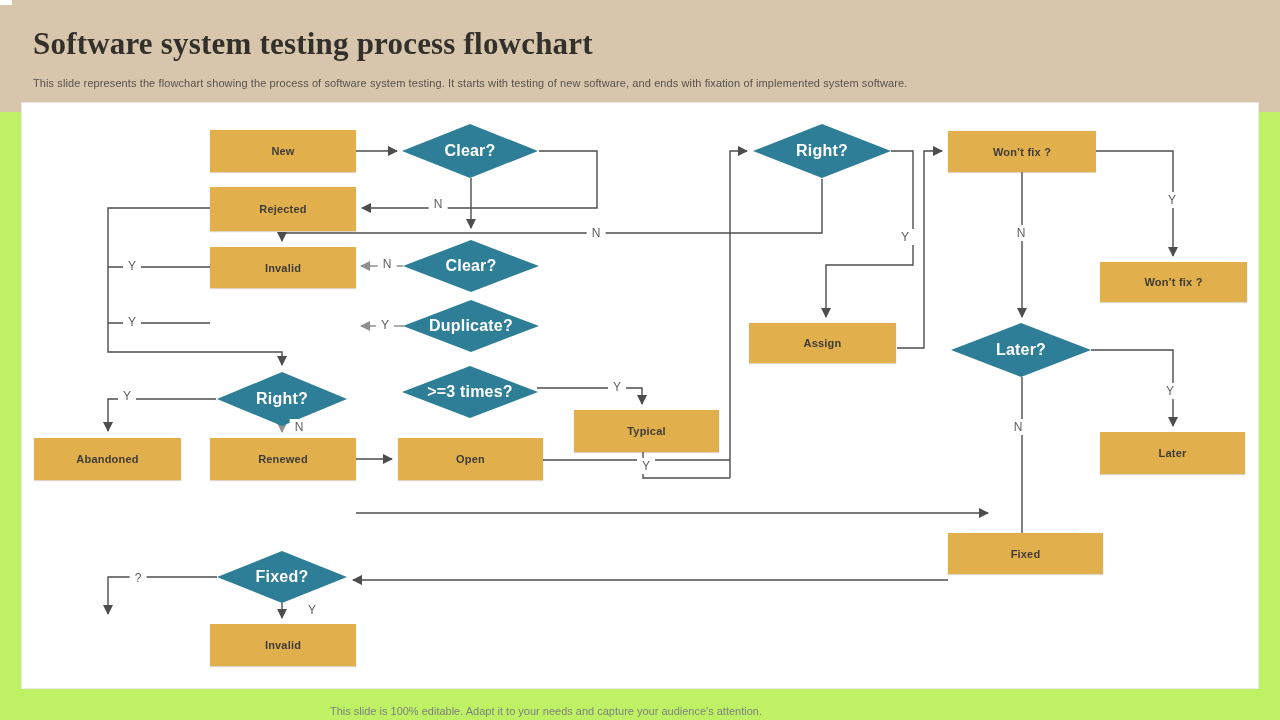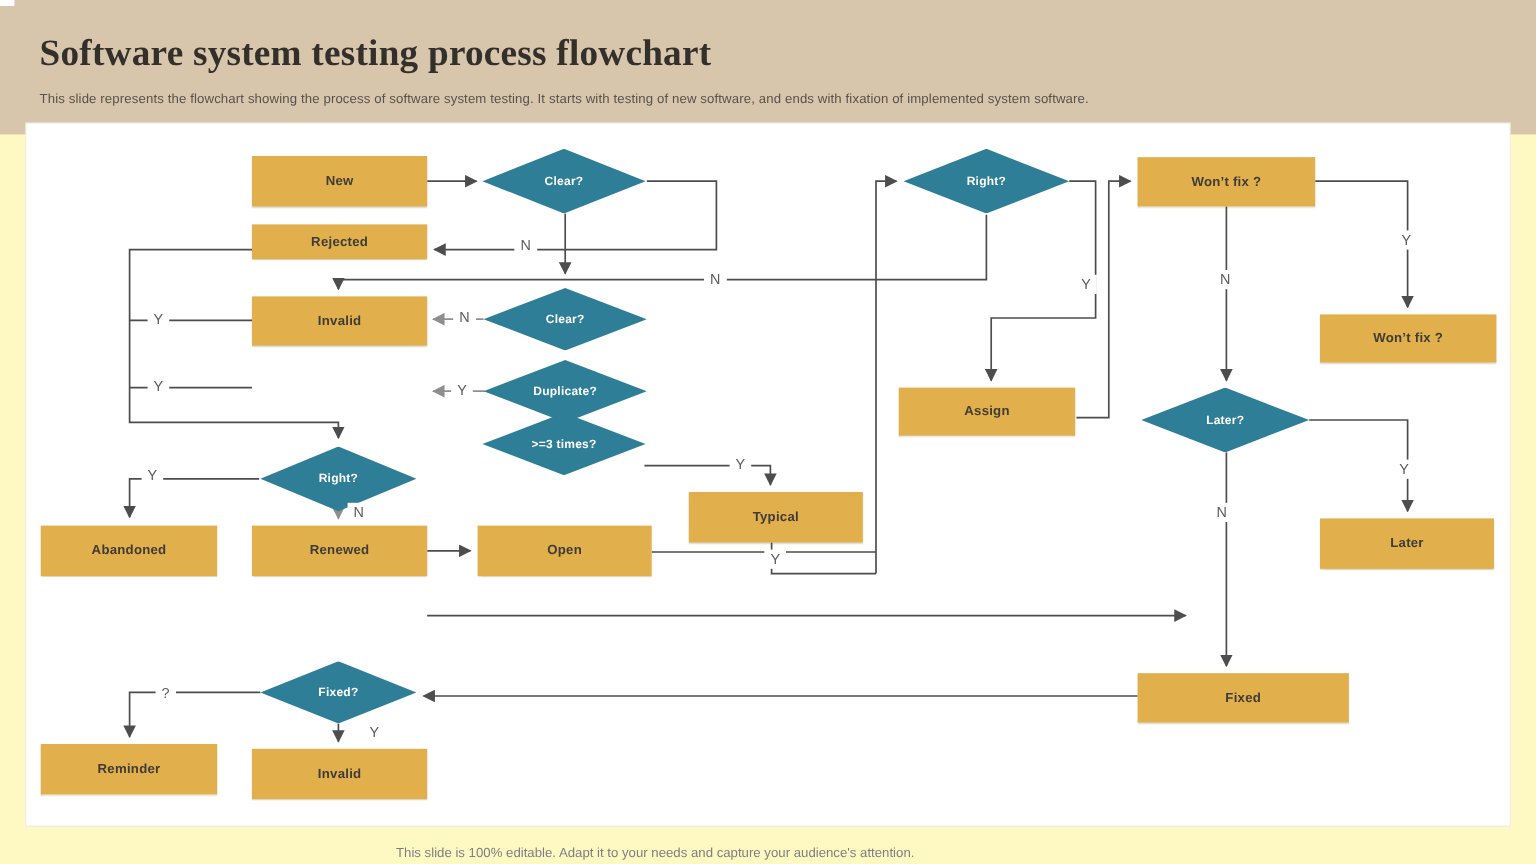--- a/index.html
+++ b/index.html
@@ -1,31 +1,31 @@
 <!DOCTYPE html>
 <html><head>
 <meta charset="utf-8">
 <style>
   html,body{margin:0;padding:0;background:#ffffff;}
-  .slide{position:relative;width:1280px;height:720px;overflow:hidden;background:#fef9c3;
+  .slide{position:relative;width:1280px;height:720px;overflow:hidden;background:#bef264;
          font-family:"Liberation Sans", sans-serif;}
   .band{position:absolute;left:0;top:0;width:1280px;height:112px;background:#D8C6AC;}
   .notch{position:absolute;left:0;top:0;width:12px;height:5px;background:#ffffff;}
   .title{position:absolute;left:33px;top:26px;margin:0;font-family:"Liberation Serif", serif;
          font-weight:bold;font-size:31px;line-height:36px;color:#33302c;letter-spacing:.2px;}
   .subtitle{position:absolute;left:33px;top:77px;margin:0;font-size:11px;color:#56524d;letter-spacing:.1px;}
   .panel{position:absolute;left:22px;top:103px;width:1236px;height:585px;background:#ffffff;
          box-shadow:0 0 0 1px #eceae5;}
   .edges{position:absolute;left:0;top:0;width:1280px;height:720px;}
   .node{position:absolute;background:#E1AF4B;display:flex;align-items:center;justify-content:center;
         box-shadow:0 1px 1px rgba(120,90,20,.25);}
   .node span{font-weight:bold;font-size:11px;color:#3f3c37;letter-spacing:.2px;}
   .diamond{position:absolute;background:#2F7E97;display:flex;align-items:center;justify-content:center;
            clip-path:polygon(50% 0,100% 50%,50% 100%,0 50%);}
-  .diamond span{font-weight:bold;font-size:10px;color:#ffffff;letter-spacing:.2px;}
+  .diamond span{font-weight:bold;font-size:16px;color:#ffffff;letter-spacing:.2px;}
   .elabel{position:absolute;transform:translate(-50%,-50%);background:#ffffff;color:#5d5d5d;
           font-size:12px;line-height:14px;padding:1px 5px;}
   .footer{position:absolute;left:330px;top:705px;margin:0;font-size:11px;color:#7f7f7f;}
 </style>
 </head>
 <body>
 
 <div class="slide">
   <div class="band"></div>
   <div class="notch"></div>
@@ -70,21 +70,21 @@
     <g fill="none" stroke="#8F8F8F" stroke-width="1.4">
       <polyline points="403,266 361,266" marker-end="url(#arrowg)"></polyline>
       <polyline points="404,326 361,326" marker-end="url(#arrowg)"></polyline>
       <polyline points="282,426 282,432" marker-end="url(#arrowg)"></polyline>
     </g>
   </svg>
 
   <div class="node" style="left:210px;top:130px;width:146px;height:42px">
       <span>New</span>
     </div>
-  <div class="node" style="left:210px;top:187px;width:146px;height:29px">
+  <div class="node" style="left:210px;top:187px;width:146px;height:44px">
       <span>Rejected</span>
     </div>
   <div class="node" style="left:210px;top:247px;width:146px;height:41px">
       <span>Invalid</span>
     </div>
   <div class="node" style="left:34px;top:438px;width:147px;height:42px">
       <span>Abandoned</span>
     </div>
   <div class="node" style="left:210px;top:438px;width:146px;height:42px">
       <span>Renewed</span>
@@ -100,43 +100,40 @@
     </div>
   <div class="node" style="left:948px;top:131px;width:148px;height:41px">
       <span>Won’t fix ?</span>
     </div>
   <div class="node" style="left:1100px;top:262px;width:147px;height:40px">
       <span>Won’t fix ?</span>
     </div>
   <div class="node" style="left:1100px;top:432px;width:145px;height:42px">
       <span>Later</span>
     </div>
-  <div class="node" style="left:948px;top:561px;width:176px;height:41px">
+  <div class="node" style="left:948px;top:533px;width:155px;height:41px">
       <span>Fixed</span>
-    </div>
-  <div class="node" style="left:34px;top:620px;width:147px;height:42px">
-      <span>Reminder</span>
     </div>
   <div class="node" style="left:210px;top:624px;width:146px;height:42px">
       <span>Invalid</span>
     </div>
 
   <div class="diamond" style="left:402px;top:124px;width:136px;height:54px">
       <span>Clear?</span>
     </div>
   <div class="diamond" style="left:753px;top:124px;width:138px;height:54px">
       <span>Right?</span>
     </div>
   <div class="diamond" style="left:403px;top:240px;width:136px;height:52px">
       <span>Clear?</span>
     </div>
   <div class="diamond" style="left:403px;top:300px;width:136px;height:52px">
       <span>Duplicate?</span>
     </div>
-  <div class="diamond" style="left:402px;top:344px;width:136px;height:52px">
+  <div class="diamond" style="left:402px;top:366px;width:136px;height:52px">
       <span>&gt;=3 times?</span>
     </div>
   <div class="diamond" style="left:217px;top:372px;width:130px;height:54px">
       <span>Right?</span>
     </div>
   <div class="diamond" style="left:951px;top:323px;width:140px;height:54px">
       <span>Later?</span>
     </div>
   <div class="diamond" style="left:217px;top:551px;width:130px;height:52px">
       <span>Fixed?</span>

